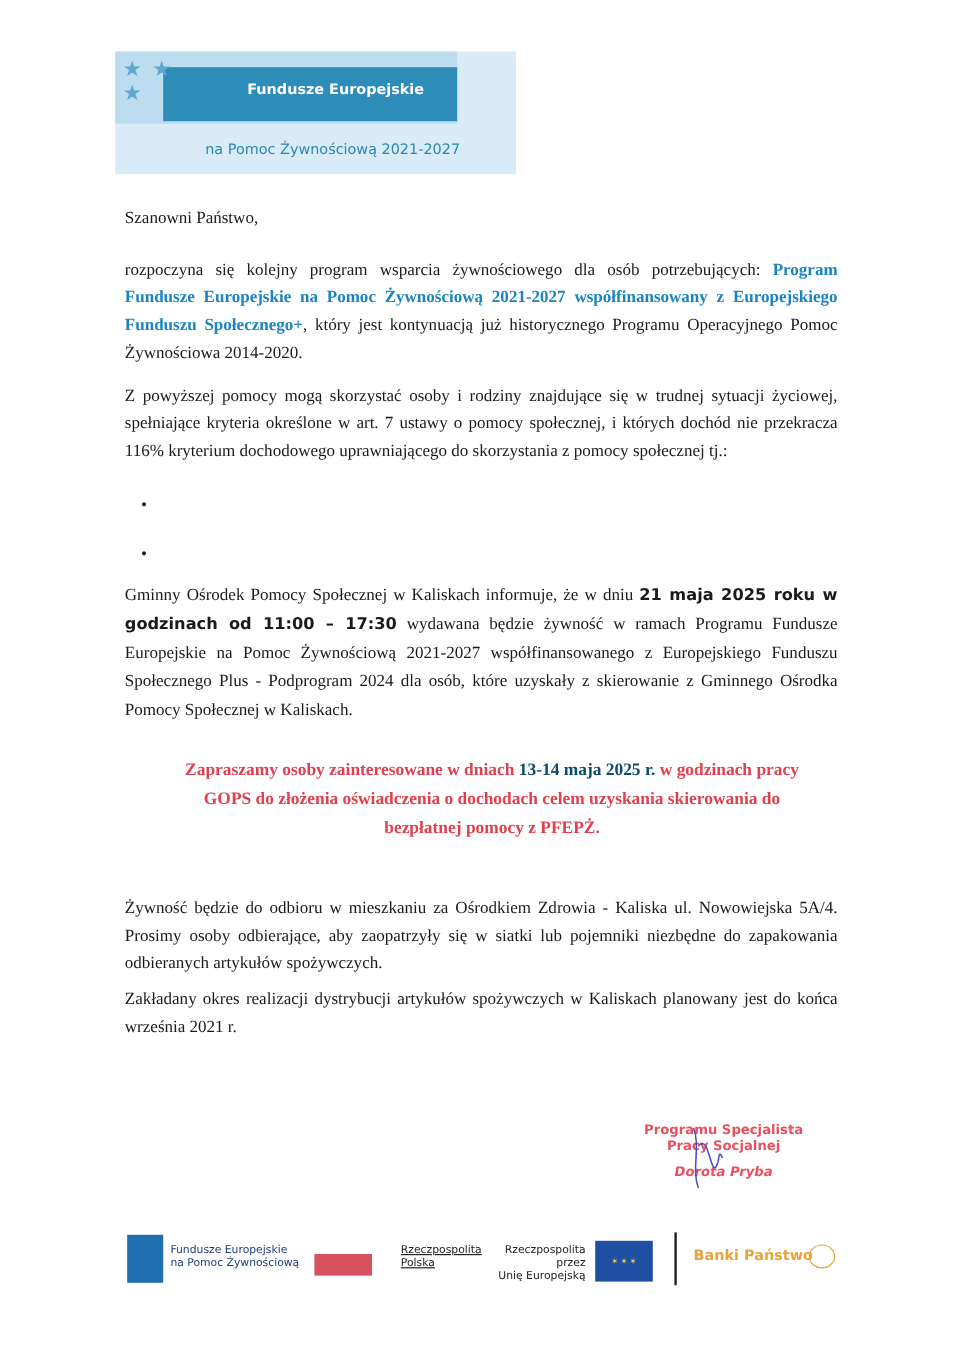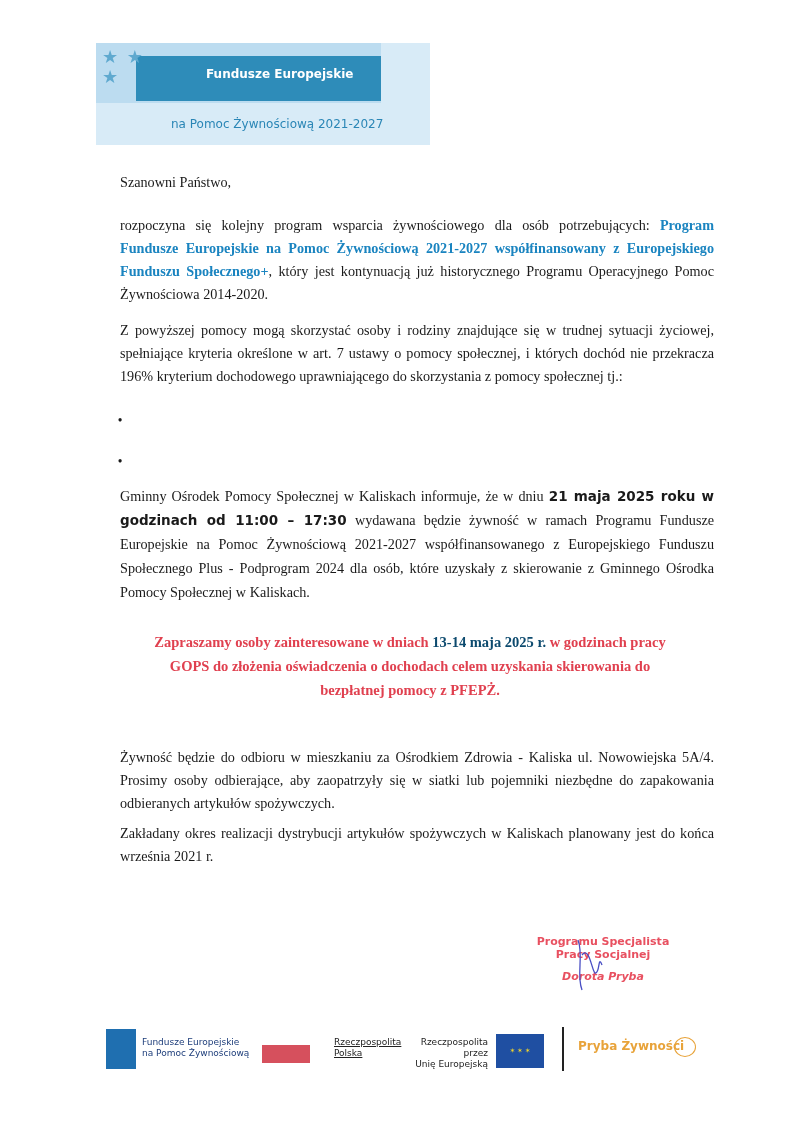--- a/index.html
+++ b/index.html
@@ -3,21 +3,21 @@
 <meta charset="utf-8">
 <style>
   html,body{margin:0;padding:0;background:#fff;}
   body{width:800px;height:1132px;position:relative;overflow:hidden;font-family:"Liberation Serif","DejaVu Serif",serif;color:#1a1a1a;}
   .header-logo{position:absolute;left:96px;top:43px;width:334px;height:102px;background:#d8ebf7;}
   .header-logo .band{position:absolute;left:0;top:0;width:285px;height:60px;background:#bcdcf0;}
   .header-logo .dark{position:absolute;left:40px;top:13px;width:245px;height:45px;background:#2e8cb9;}
   .header-logo .stars{position:absolute;left:0;top:0;width:60px;height:45px;color:#5fa9cf;font-size:18px;line-height:20px;letter-spacing:2px;padding:4px 6px;box-sizing:border-box;}
   .header-logo .t1{position:absolute;left:110px;top:24px;font-family:"DejaVu Sans",sans-serif;font-weight:bold;font-size:12px;color:#fff;}
   .header-logo .t2{position:absolute;left:75px;top:74px;font-family:"DejaVu Sans",sans-serif;font-size:12px;color:#2a86b6;}
-  .txt{position:absolute;left:120px;width:594px;font-size:14.2px;line-height:23px;text-align:justify;}
+  .txt{position:absolute;left:104px;width:594px;font-size:14.2px;line-height:23px;text-align:justify;}
   .greeting{top:171px;}
   .p1{top:214px;}
   .p2{top:319px;}
   .blue{color:#1a84c0;font-weight:bold;}
   .bullets{position:absolute;left:118px;top:400px;width:560px;font-weight:bold;font-size:14.5px;}
   .bullets .b{height:41px;display:flex;align-items:center;}
   .bullets .dot{width:28px;font-size:12px;}
   .p3{top:484px;line-height:24px;}
   .p3 b{font-family:"DejaVu Sans",sans-serif;font-size:13.5px;}
   .red-block{position:absolute;left:150px;width:520px;top:630px;text-align:center;color:#e0404f;font-weight:bold;font-size:14.5px;line-height:24px;}
@@ -48,21 +48,21 @@
   <div class="t1">Fundusze Europejskie</div>
   <div class="t2">na Pomoc Żywnościową 2021-2027</div>
 </div>
 
 <div class="txt greeting">Szanowni Państwo,</div>
 
 <div class="txt p1">
   <span>rozpoczyna się kolejny program wsparcia żywnościowego dla osób potrzebujących: </span><span class="blue">Program Fundusze Europejskie na Pomoc Żywnościową 2021-2027 współfinansowany z Europejskiego Funduszu Społecznego+</span><span>, który jest kontynuacją już historycznego Programu Operacyjnego Pomoc Żywnościowa 2014-2020.</span>
 </div>
 
-<div class="txt p2">Z powyższej pomocy mogą skorzystać osoby i rodziny znajdujące się w trudnej  sytuacji życiowej, spełniające kryteria określone w art. 7 ustawy o pomocy  społecznej,  i których dochód nie przekracza 196% kryterium dochodowego uprawniającego do skorzystania z pomocy społecznej tj.:</div>
+<div class="txt p2">Z powyższej pomocy mogą skorzystać osoby i rodziny znajdujące się w trudnej  sytuacji życiowej, spełniające kryteria określone w art. 7 ustawy o pomocy  społecznej,  i których dochód nie przekracza 116% kryterium dochodowego uprawniającego do skorzystania z pomocy społecznej tj.:</div>
 
 <div class="bullets">
   <div class="b">
       <span class="dot">•</span>
     </div>
   <div class="b">
       <span class="dot">•</span>
     </div>
 </div>
 
@@ -96,15 +96,15 @@
   <div class="rp-text">
     <div>Rzeczpospolita</div>
     <div>Polska</div>
   </div>
   <div class="ue-text">
     <div>Rzeczpospolita przez</div>
     <div>Unię Europejską</div>
   </div>
   <div class="ue-flag">✶ ✶ ✶</div>
   <div class="divider"></div>
-  <div class="bz-text">Pryba Żywności</div>
+  <div class="bz-text">Banki Państwo</div>
   <div class="bz-icon"></div>
 </div>
 
 </body></html>

